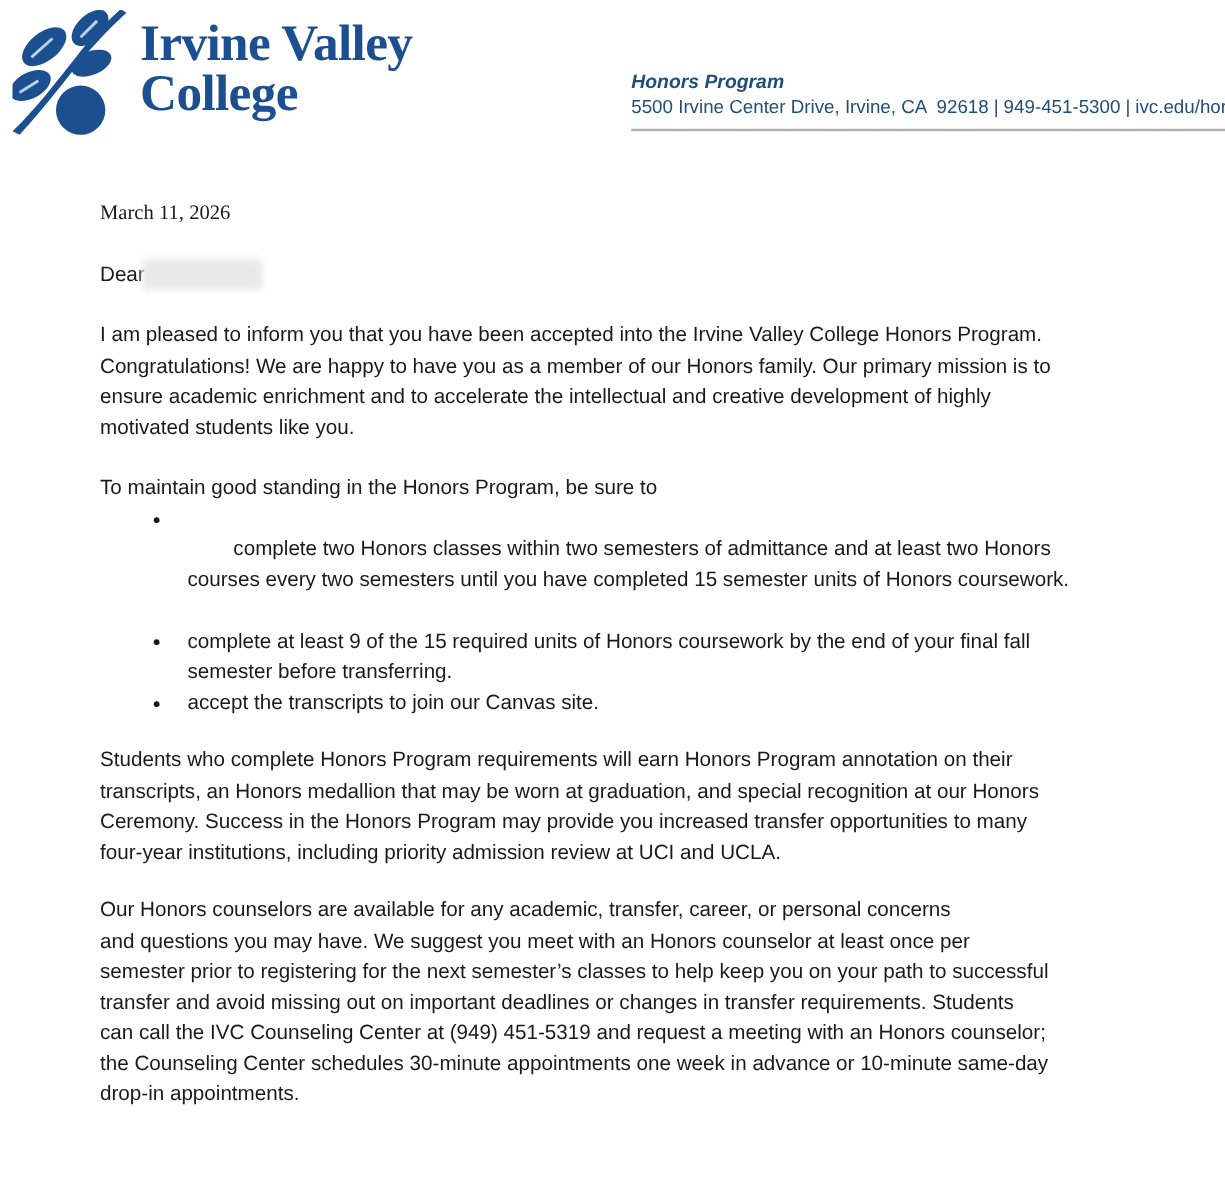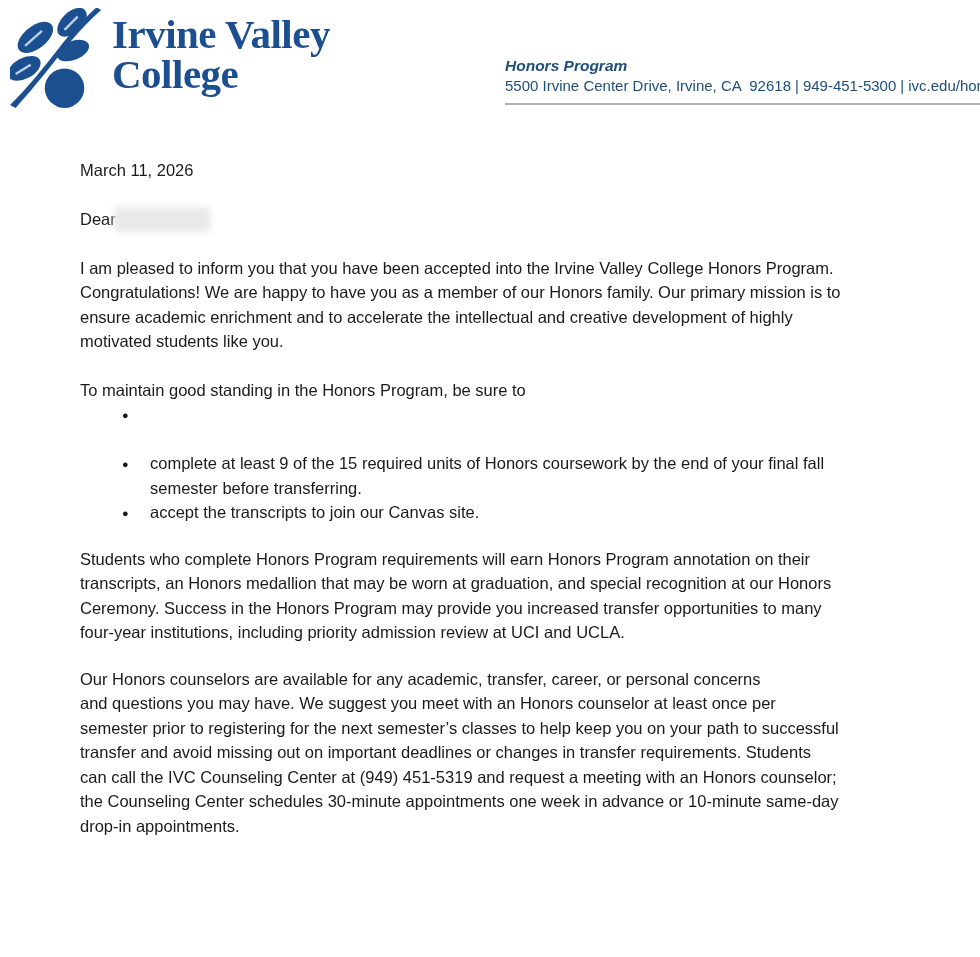--- a/index.html
+++ b/index.html
@@ -36,21 +36,21 @@
     background:#aab2b8;
   }
   
   .letter{
     position:relative;
     padding:0 50px 0 80px;
     font-size:16.5px;
     line-height:24.5px;
   }
   .letter p{margin:0;white-space:pre-wrap;max-width:860px;}
-  .date-line{margin-top:40px !important;}
+  .date-line{margin-top:40px !important;font-family:Liberation Serif, serif;}
   .dear-line{margin-top:24px !important;}
   .p1{margin-top:24px !important;}
   .req-intro{margin-top:24px !important;}
   .p3{margin-top:22px !important;}
   .p4{margin-top:22px !important;}
   .redacted{
     display:inline-block;
     width:96px;height:25px;
     background:#e9e9e9;
     border-radius:4px;
@@ -143,20 +143,22 @@
 
     <p class="p1">I am pleased to inform you that you have been accepted into the Irvine Valley College Honors Program.
 Congratulations! We are happy to have you as a member of our Honors family. Our primary mission is to
 ensure academic enrichment and to accelerate the intellectual and creative development of highly
 motivated students like you.</p>
 
     <p class="req-intro">To maintain good standing in the Honors Program, be sure to</p>
 
     <ul class="honors-bullets">
       <li>
+        <span>complete two Honors classes within two semesters of admittance and at least two Honors
+courses every two semesters until you have completed 15 semester units of Honors coursework.</span>
       </li>
       <li>complete at least 9 of the 15 required units of Honors coursework by the end of your final fall
 semester before transferring.</li>
       <li>accept the transcripts to join our Canvas site.</li>
     </ul>
 
     <p class="p3">Students who complete Honors Program requirements will earn Honors Program annotation on their
 transcripts, an Honors medallion that may be worn at graduation, and special recognition at our Honors
 Ceremony. Success in the Honors Program may provide you increased transfer opportunities to many
 four-year institutions, including priority admission review at UCI and UCLA.</p>

